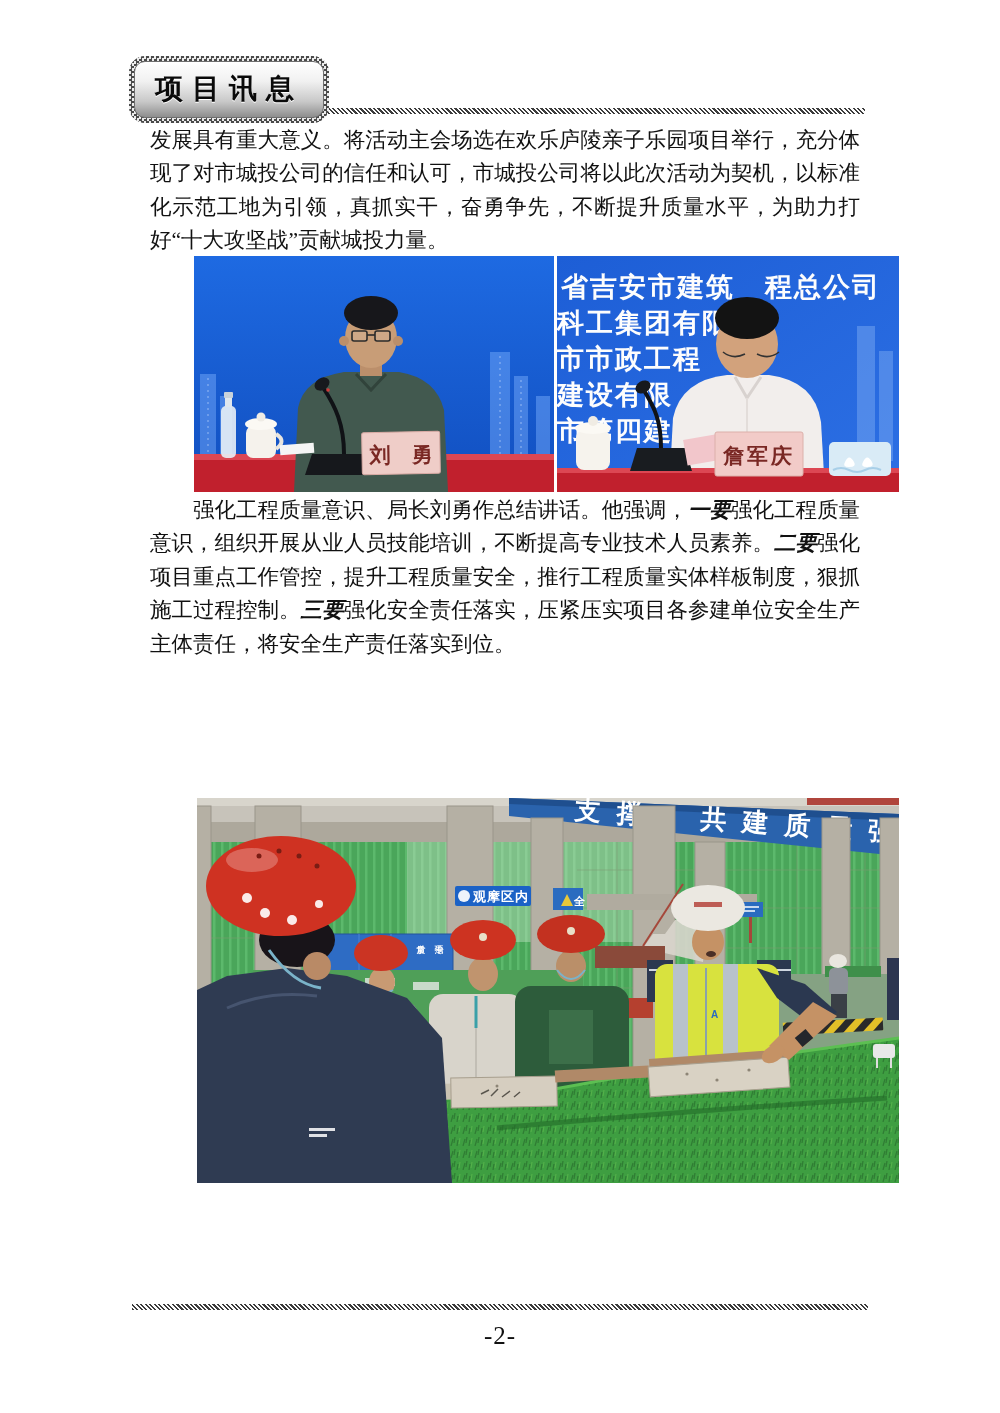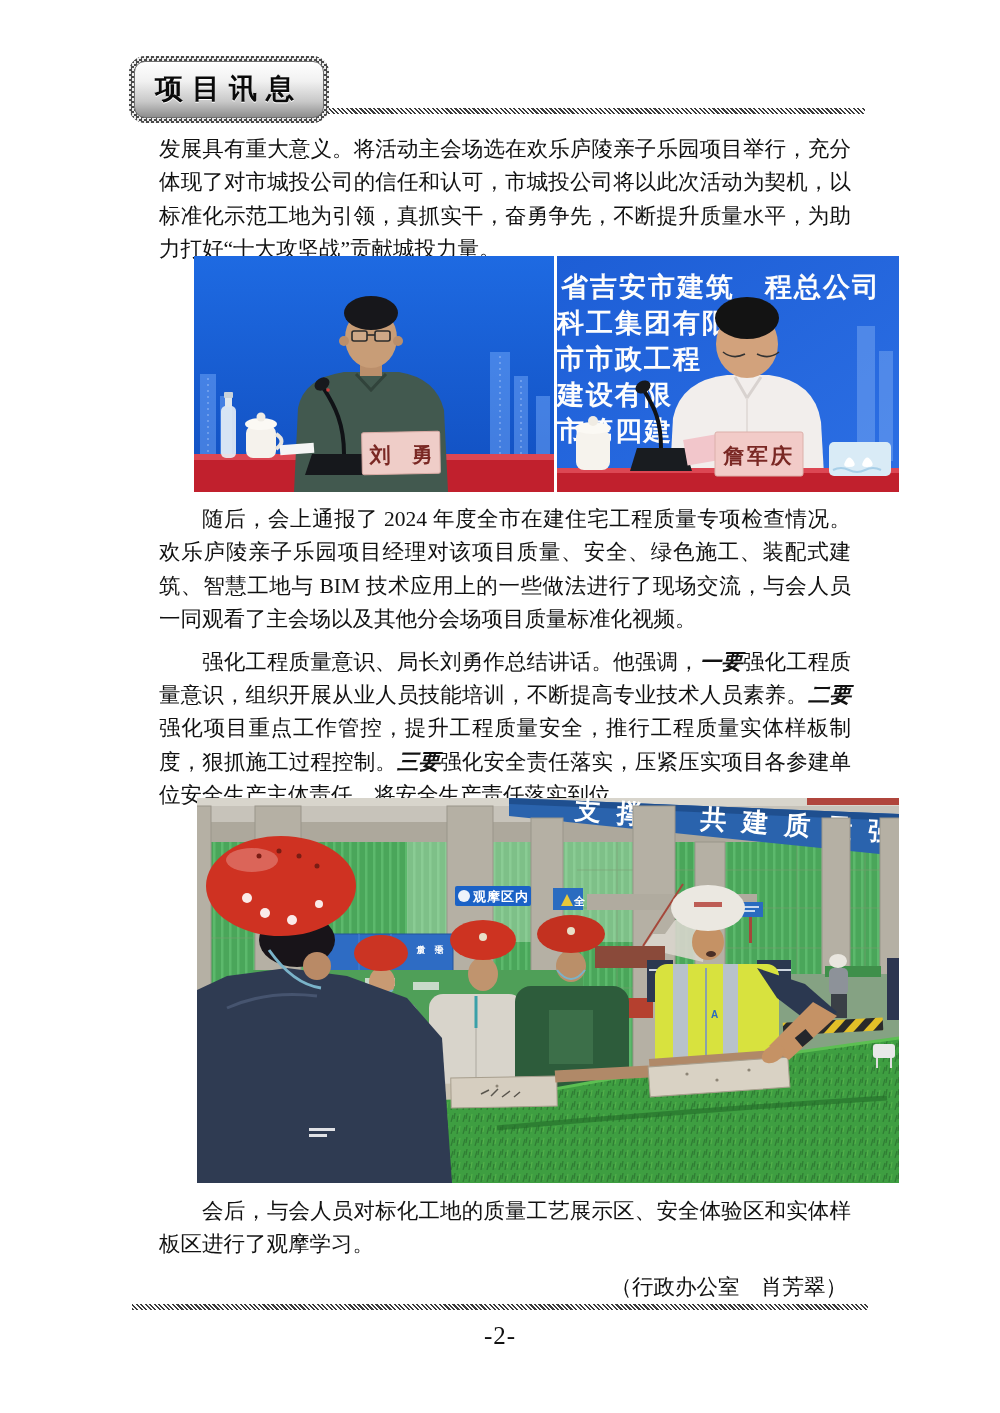--- a/index.html
+++ b/index.html
@@ -12,21 +12,21 @@
   .badge{position:absolute;left:129px;top:56px;}
   .badge-outer{display:inline-block;padding:5px;border-radius:16px;
     background:repeating-conic-gradient(#4a4a4a 0% 25%,#ececec 0% 50%) 0 0/5px 5px;}
   .badge-inner{display:inline-block;border-radius:11px;border:1px solid #6e6e6e;
     background:linear-gradient(180deg,#ffffff 0%,#f1f1f1 35%,#c8c8c8 72%,#8e8e8e 100%);
     padding:8px 20px 9px;font-family:"Liberation Sans","DejaVu Sans",sans-serif;
     font-weight:bold;font-size:28px;letter-spacing:9px;color:#0a0a0a;text-shadow:0 1px 0 #fff;}
   
   .txt{position:absolute;left:150px;width:710px;font-size:21.5px;line-height:33.4px;
        text-align:justify;text-justify:inter-character;}
-  .txt p{margin:9px;}
+  .txt p{margin:0;}
   .indent{text-indent:2em;}
   .byline{text-align:right;padding-right:4px;}
   b{font-weight:bold;font-style:italic;}
   .pagenum{position:absolute;left:0;top:1322px;width:1000px;text-align:center;
            font-size:25px;letter-spacing:1px;}
   
   .photo{position:absolute;overflow:hidden;padding-left:44px;}
   .ph-left{left:150px;top:256px;width:427px;height:236px;}
   .ph-right{left:513px;top:256px;width:342px;height:236px;}
   .ph-main{left:153px;top:798px;width:702px;height:385px;}
@@ -161,21 +161,20 @@
       <g>
         <rect x="272" y="186" width="62" height="34" rx="5" fill="#d9ebf6"></rect>
         <path d="M288,206 q4,-9 9,0 q3,5 -5,5 q-7,0 -4,-5 Z" fill="#fff"></path>
         <path d="M306,206 q4,-9 9,0 q3,5 -5,5 q-7,0 -4,-5 Z" fill="#fff"></path>
         <path d="M276,214 q8,-4 16,0 q8,4 16,0 q8,-4 16,0" stroke="#a8cfe8" fill="none" stroke-width="2"></path>
       </g>
     </svg>
   </div>
 
   <div class="txt" style="top:494px;">
-    <p class="indent">随后，会上通报了 2024 年度全市在建住宅工程质量专项检查情况。欢乐庐陵亲子乐园项目经理对该项目质量、安全、绿色施工、装配式建筑、智慧工地与 BIM 技术应用上的一些做法进行了现场交流，与会人员一同观看了主会场以及其他分会场项目质量标准化视频。</p>
     <p class="indent"><span>强化工程质量意识、局长刘勇作总结讲话。他强调，</span><b>一要</b><span>强化工程质量意识，组织开展从业人员技能培训，不断提高专业技术人员素养。</span><b>二要</b><span>强化项目重点工作管控，提升工程质量安全，推行工程质量实体样板制度，狠抓施工过程控制。</span><b>三要</b><span>强化安全责任落实，压紧压实项目各参建单位安全生产主体责任，将安全生产责任落实到位。</span></p>
   </div>
 
   <div class="photo ph-main">
     <svg width="702" height="385" viewBox="0 0 702 385">
       <defs>
         <pattern id="mesh" width="8" height="8" patternUnits="userSpaceOnUse">
           <rect width="8" height="8" fill="#4aa65a"></rect>
           <rect width="2.5" height="8" fill="#5cb96c"></rect>
         </pattern>
@@ -361,20 +360,16 @@
         <g fill="#fff" opacity="0.9">
           <circle cx="50" cy="100" r="5"></circle>
             <circle cx="68" cy="115" r="5"></circle>
             <circle cx="95" cy="122" r="5"></circle>
           <circle cx="122" cy="106" r="4"></circle>
         </g>
       </g>
     </svg>
   </div>
 
-  <div class="txt" style="top:1186px;">
-    <p class="indent">会后，与会人员对标化工地的质量工艺展示区、安全体验区和实体样板区进行了观摩学习。</p>
-    <p class="byline">（行政办公室　肖芳翠）</p>
-  </div>
 
   <div class="hatch ftr-line"></div>
   <div class="pagenum">-2-</div>
 </div>
 
 </body></html>

